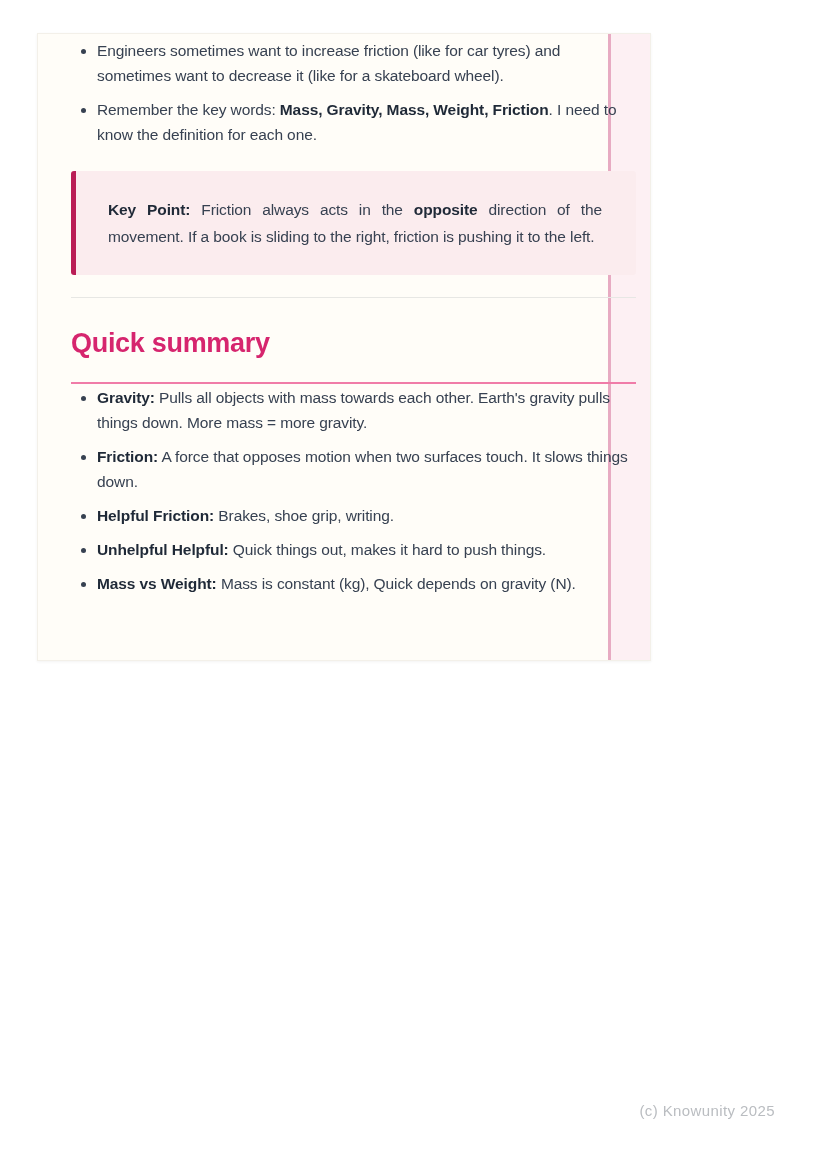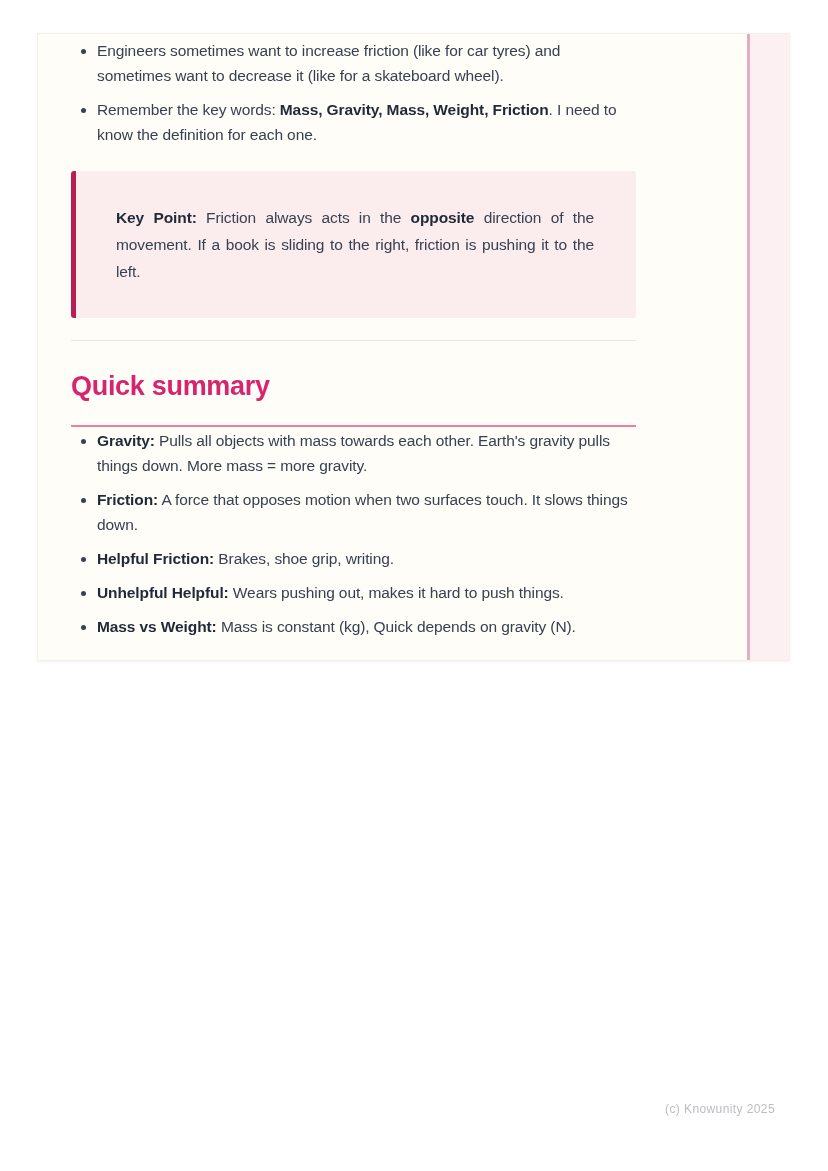--- a/index.html
+++ b/index.html
@@ -22,21 +22,21 @@
   body{
     width:828px;height:1171px;
     background:var(--page-bg);
     font-family:"Liberation Sans", sans-serif;
     position:relative;
     overflow:hidden;
   }
   .card{
     position:absolute;
     left:37px;top:33px;
-    width:753px;height:628px;
+    width:614px;height:628px;
     background:var(--card-bg);
     border:1px solid var(--card-border);
     box-shadow:0 1px 3px rgba(0,0,0,0.05);
   }
   .rail{
     position:absolute;
     top:0;right:0;bottom:0;
     width:42px;
     background:var(--rail-bg);
     border-left:3px solid var(--rail-line);
@@ -62,21 +62,21 @@
   strong{font-weight:700;color:var(--strong-text);}
   .callout{
     margin-top:24px;
     width:565px;
     background:var(--callout-bg);
     border-left:5px solid var(--callout-border);
     border-radius:3px;
     padding:17px 26px 17px 24px;
   }
   .callout p{
-    margin:16px;
+    margin:8px;
     font-size:15.5px;
     line-height:27px;
     color:var(--body-text);
     text-align:justify;
     letter-spacing:-0.1px;
   }
   .divider{
     border:0;
     border-top:1px solid var(--divider);
     margin:22px 0 0 0;
@@ -88,21 +88,21 @@
     font-weight:700;
     letter-spacing:-0.3px;
     color:var(--accent-pink);
     padding-bottom:22px;
     border-bottom:2px solid var(--heading-underline);
   }
   .footer{
     position:absolute;
     top:1102px;
     right:53px;
-    font-size:12px;
+    font-size:15px;
     letter-spacing:0.4px;
     color:var(--footer-text);
   }
 </style>
 </head>
 <body>
 
 <div class="card">
   <div class="rail"></div>
   <div class="content">
@@ -117,20 +117,20 @@
     </div>
 
     <hr class="divider">
 
     <h2 class="heading">Quick summary</h2>
 
     <ul class="bullets summary">
       <li><strong>Gravity:</strong><span> Pulls all objects with mass towards each other. Earth's gravity pulls things down. More mass = more gravity.</span></li>
       <li><strong>Friction:</strong><span> A force that opposes motion when two surfaces touch. It slows things down.</span></li>
       <li><strong>Helpful Friction:</strong><span> Brakes, shoe grip, writing.</span></li>
-      <li><strong>Unhelpful Helpful:</strong><span> Wears pushing out, makes it hard to push things.</span></li>
+      <li><strong>Unhelpful Helpful:</strong><span> Quick things out, makes it hard to push things.</span></li>
       <li><strong>Mass vs Weight:</strong><span> Mass is constant (kg), Quick depends on gravity (N).</span></li>
     </ul>
 
   </div>
 </div>
 
 <div class="footer">(c) Knowunity 2025</div>
 
 </body></html>

